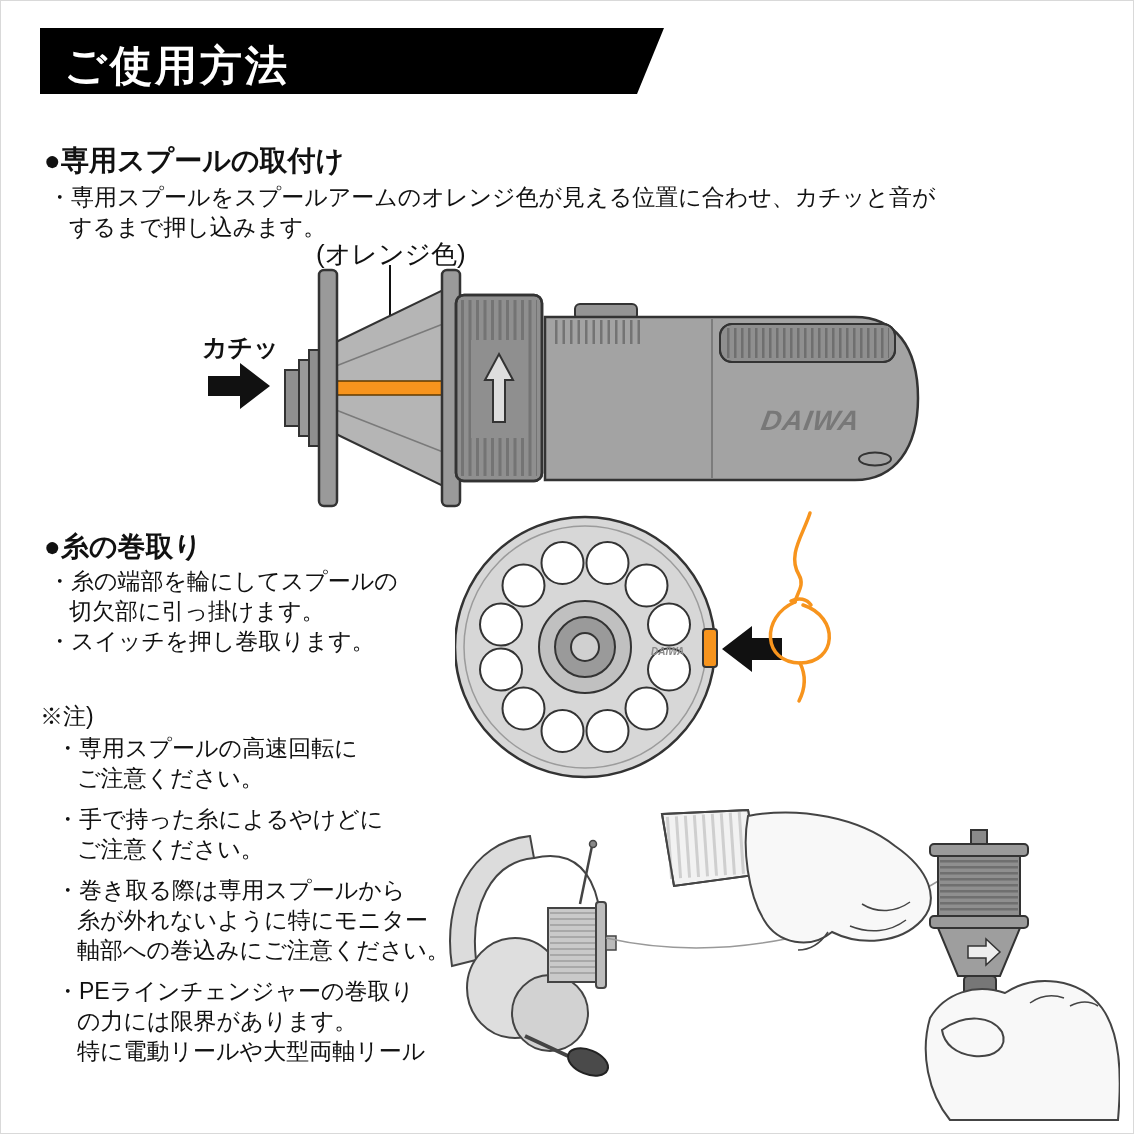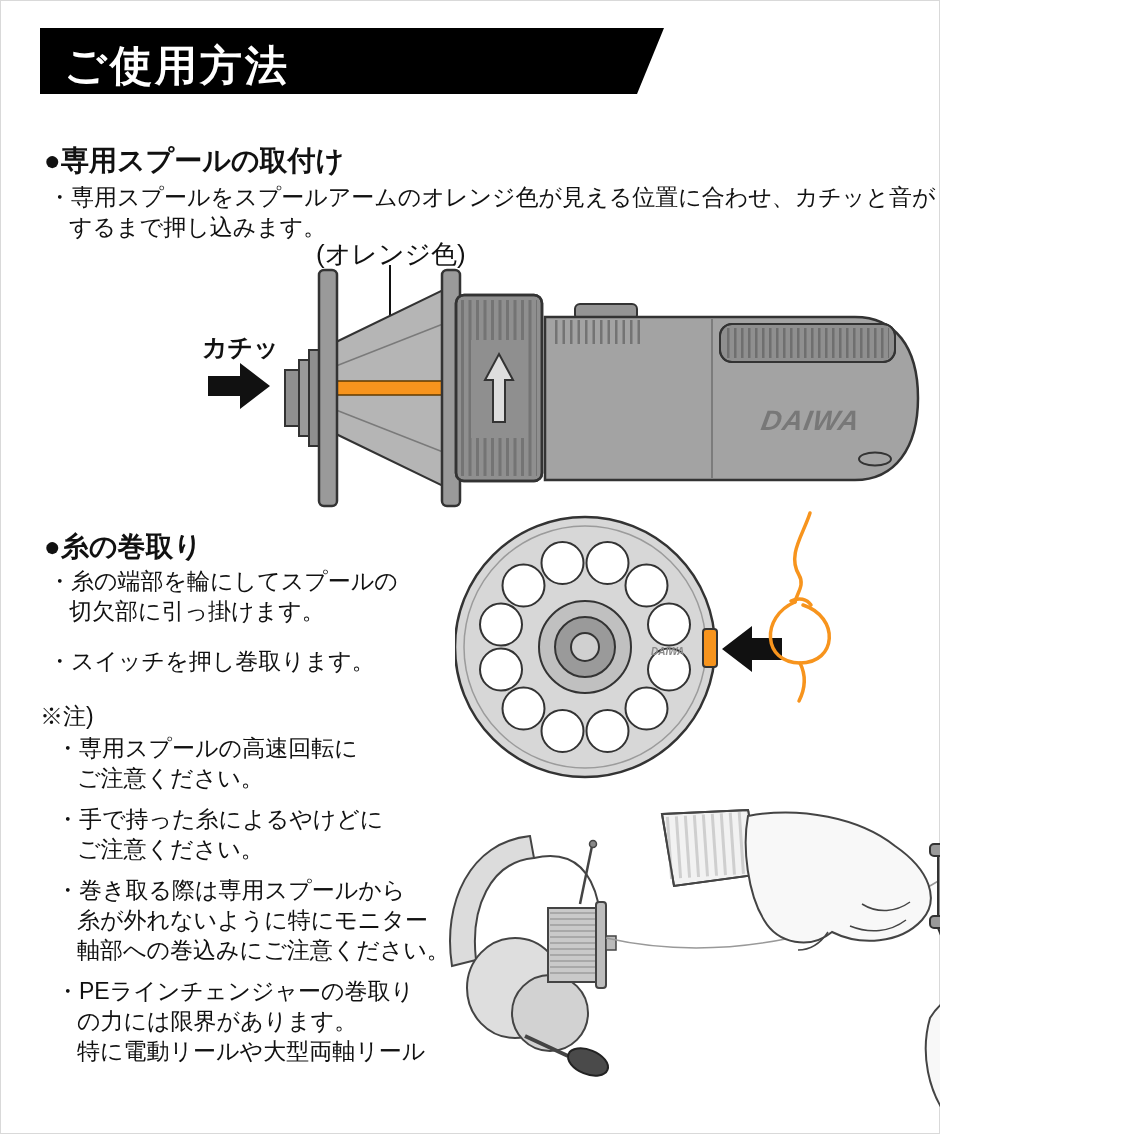--- a/index.html
+++ b/index.html
@@ -1,17 +1,17 @@
 <!DOCTYPE html>
 <html><head>
 <meta charset="utf-8">
 <style>
   html,body{margin:0;padding:0;background:#fff;}
   #page{
-    position:relative;width:940px;height:1134px;background:#ffffff;
+    position:relative;width:1134px;height:1134px;background:#ffffff;
     font-family:"Liberation Sans", sans-serif;color:#111;overflow:hidden;
     box-shadow:inset 0 0 0 1px #d9d9d9;
   }
   .abs{position:absolute;}
   .banner{
     left:40px;top:28px;width:624px;height:66px;background:#000;
     clip-path:polygon(0 0,100% 0,calc(100% - 27px) 100%,0 100%);
   }
   .banner-title{
     left:64px;top:38px;font-size:42px;font-weight:bold;color:#fff;letter-spacing:3px;
@@ -79,21 +79,21 @@
       <line x1="246" y1="126" x2="322" y2="126" stroke="#747474" stroke-width="176" stroke-dasharray="3,4.5"></line>
       <rect x="256" y="78" width="54" height="98" fill="#8f8f8f"></rect>
       <rect x="241" y="33" width="86" height="186" rx="8" fill="none" stroke="#333" stroke-width="2.5"></rect>
       <polygon points="284,92 298,118 290,118 290,160 278,160 278,118 270,118" fill="#dddddd" stroke="#333" stroke-width="2"></polygon>
     </g>
   </svg>
 
   <div class="abs body-text" style="left:48px;top:566px;">・糸の端部を輪にしてスプールの</div>
   <div class="abs sec-heading" style="left:44px;top:528px;">●糸の巻取り</div>
   <div class="abs body-text" style="left:69px;top:596px;">切欠部に引っ掛けます。</div>
-  <div class="abs body-text" style="left:48px;top:626px;margin-top:20px;">・スイッチを押し巻取ります。</div>
+  <div class="abs body-text" style="left:48px;top:626px;">・スイッチを押し巻取ります。</div>
 
   <svg class="abs" style="left:455px;top:505px;" width="420" height="285" viewBox="0 0 420 285">
     <g>
       <circle cx="130" cy="142" r="130" fill="#d7d7d7" stroke="#333" stroke-width="2.5"></circle>
       <circle cx="130" cy="142" r="121" fill="none" stroke="#9b9b9b" stroke-width="1.5"></circle>
       <circle cx="214" cy="164.5" r="21" fill="#fff" stroke="#333" stroke-width="2"></circle>
       <circle cx="191.5" cy="203.5" r="21" fill="#fff" stroke="#333" stroke-width="2"></circle>
       <circle cx="152.5" cy="226" r="21" fill="#fff" stroke="#333" stroke-width="2"></circle>
       <circle cx="107.5" cy="226" r="21" fill="#fff" stroke="#333" stroke-width="2"></circle>
       <circle cx="68.5" cy="203.5" r="21" fill="#fff" stroke="#333" stroke-width="2"></circle>

